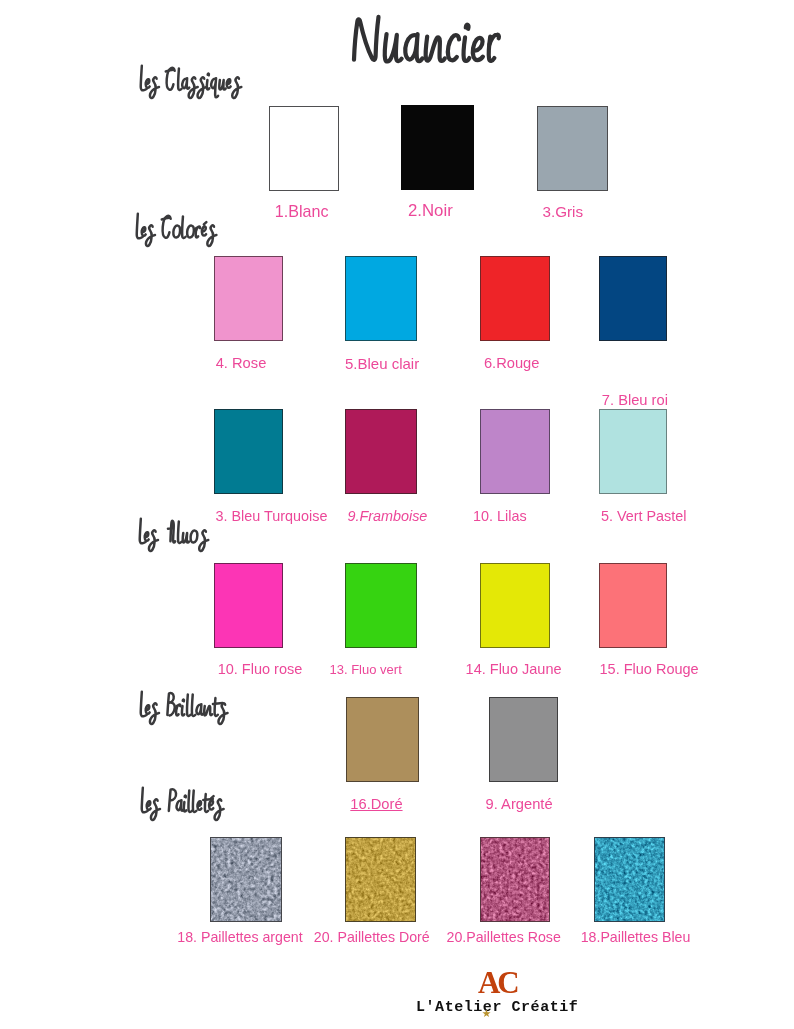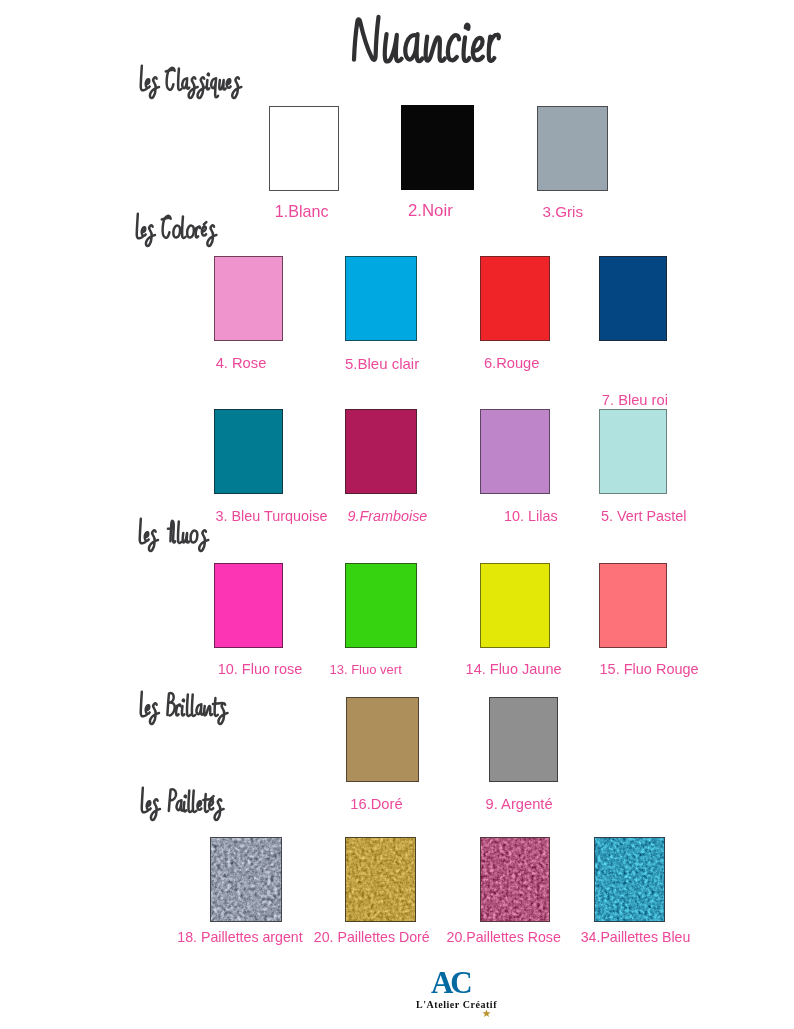--- a/index.html
+++ b/index.html
@@ -7,21 +7,21 @@
   body{width:794px;height:1029px;overflow:hidden;position:relative;
        font-family:"Liberation Sans", sans-serif;color:#231f20;}
   .page{position:absolute;left:0;top:0;width:794px;height:1029px;background:#fff;}
   .swatch{position:absolute;box-sizing:border-box;border-style:solid;border-width:1px;}
   .lbl{position:absolute;white-space:nowrap;font-size:14.6px;line-height:15px;
        color:#ec4899;text-align:right;}
   .scriptsvg{position:absolute;left:0;top:0;width:794px;height:1029px;
              pointer-events:none;overflow:visible;}
   .sr{font-size:0.01px;fill:none;stroke:none;opacity:0;}
   .logo-mono{position:absolute;font-family:"Liberation Serif", serif;font-weight:700;
-             color:#0369a1;letter-spacing:-2px;}
+             color:#c2410c;letter-spacing:-2px;margin-left:47px;}
 </style>
 </head>
 <body>
 
 <div class="page">
 
   <svg width="0" height="0" style="position:absolute" aria-hidden="true">
     <defs>
       <filter id="fx-silver" x="0" y="0" width="100%" height="100%" color-interpolation-filters="sRGB">
         <feTurbulence type="fractalNoise" baseFrequency="0.30" numOctaves="5" seed="7" result="n"></feTurbulence>
@@ -109,35 +109,35 @@
   <div class="lbl" style="left:408.0px;top:203.4px;font-size:16.8px;">2.Noir</div>
   <div class="lbl" style="left:542.5px;top:204.4px;font-size:15.2px;">3.Gris</div>
 
   <div class="lbl" style="left:215.7px;top:355.7px;font-size:14.7px;">4. Rose</div>
   <div class="lbl" style="left:345px;top:355.7px;font-size:15px;">5.Bleu clair</div>
   <div class="lbl" style="left:483.9px;top:355.7px;font-size:14.7px;">6.Rouge</div>
   <div class="lbl" style="left:601.8px;top:355.7px;font-size:14.7px;margin-top:37px;">7. Bleu roi</div>
 
   <div class="lbl" style="left:215.5px;top:509.3px;font-size:14.4px;">3. Bleu Turquoise</div>
   <div class="lbl" style="left:347.4px;top:509.3px;font-size:14.4px;font-style:italic;">9.Framboise</div>
-  <div class="lbl" style="left:504px;top:509.3px;font-size:14.4px;">10. Lilas</div>
+  <div class="lbl" style="left:473px;top:509.3px;font-size:14.4px;">10. Lilas</div>
   <div class="lbl" style="left:600.9px;top:509.3px;font-size:14.4px;">5. Vert Pastel</div>
 
   <div class="lbl" style="left:217.7px;top:662.4px;font-size:14.5px;">10. Fluo rose</div>
   <div class="lbl" style="left:329.5px;top:662.4px;font-size:13px;">13. Fluo vert</div>
   <div class="lbl" style="left:465.6px;top:662.4px;font-size:14.5px;">14. Fluo Jaune</div>
   <div class="lbl" style="left:599.5px;top:662.4px;font-size:14.5px;">15. Fluo Rouge</div>
 
-  <div class="lbl" style="left:350.3px;top:796.5px;font-size:14.7px;">16.Doré</div>
+  <div class="lbl" style="left:350.3px;top:796.5px;font-size:14.7px;text-decoration:underline;">16.Doré</div>
   <div class="lbl" style="left:485.6px;top:796.5px;font-size:14.7px;">9. Argenté</div>
 
   <div class="lbl" style="left:177.3px;top:930.3px;font-size:14.2px;">18. Paillettes argent</div>
   <div class="lbl" style="left:313.8px;top:930.3px;font-size:14.2px;">20. Paillettes Doré</div>
   <div class="lbl" style="left:446.5px;top:930.3px;font-size:14.2px;">20.Paillettes Rose</div>
-  <div class="lbl" style="left:580.7px;top:930.3px;font-size:14.2px;">34.Paillettes Bleu</div>
+  <div class="lbl" style="left:580.7px;top:930.3px;font-size:14.2px;">18.Paillettes Bleu</div>
 
   <svg class="scriptsvg" viewBox="0 0 794 1029" aria-hidden="true">
     <defs id="script-glyphs">
       <path id="gL" d="M8.6,4 C7.4,24 6,44 6.2,52.4 C6.4,58.4 9,60 13.6,58.6 C16.2,57.8 18.6,56.6 20,55.4"></path>
       <path id="ge" d="M3.4,45.2 C6.8,44.4 9.6,41 9.4,37.2 C9.2,33.8 6.6,33 4.6,35.6 C1.8,39.2 0.9,46 2.2,50.2 C3.5,54.4 7.2,54.6 10.2,50.4"></path>
       <path id="gs" d="M14.8,33.2 C14.6,30.2 11.8,29 9.4,31.2 C6.8,33.6 6.6,37.8 9,40.8 C11.8,44.4 13.2,48.4 12.8,54.8 C12.4,61.8 10.4,69.4 7.6,73.4 C4.4,78 0,77.2 -0.2,71.8 C-0.4,66.6 3.2,60.8 8.6,56.8 C12.4,54 16.6,52.2 20.2,51.6"></path>
       <g id="gC">
           <path d="M20.4,15.4 C19.8,10.4 16.4,7.4 12.4,9.2 C7.4,11.4 3.6,21.4 2.6,33.2 C1.6,45.6 3.6,55.4 8.2,57.4 C12.4,59.2 16,54.2 17.6,45.4"></path>
           <path d="M0.4,16.8 C5.2,15.4 12.4,13.6 17.2,13"></path>
         </g>
@@ -253,19 +253,19 @@
           <use href="#ge" x="130"></use>
         <use href="#gt" x="144"></use>
           <use href="#geacute" x="156"></use>
           <use href="#gs" x="170"></use>
       </g>
     </g>
   </svg>
 
   <div style="position:absolute;left:410px;top:968px;width:100px;height:56px;">
     <div class="logo-mono" style="left:21px;top:-1px;font-size:31px;line-height:31px;letter-spacing:-3.2px;">AC</div>
-    <div style="position:absolute;left:6px;top:30.5px;font-family:Liberation Serif, serif;font-size:10px;
+    <div style="position:absolute;left:6px;top:30.5px;font-family:Liberation Mono, monospace;font-size:15px;
                 font-weight:700;letter-spacing:0.55px;color:#111;white-space:nowrap;">L'Atelier Créatif</div>
     <svg width="9" height="9" viewBox="0 0 9 9" style="position:absolute;left:71.5px;top:40.5px;">
       <path d="M4.5,0.4 L5.55,3.3 L8.6,3.3 L6.15,5.15 L7.1,8.1 L4.5,6.3 L1.9,8.1 L2.85,5.15 L0.4,3.3 L3.45,3.3 Z" fill="#b9932f"></path>
     </svg>
   </div>
 </div>
 
 </body></html>

